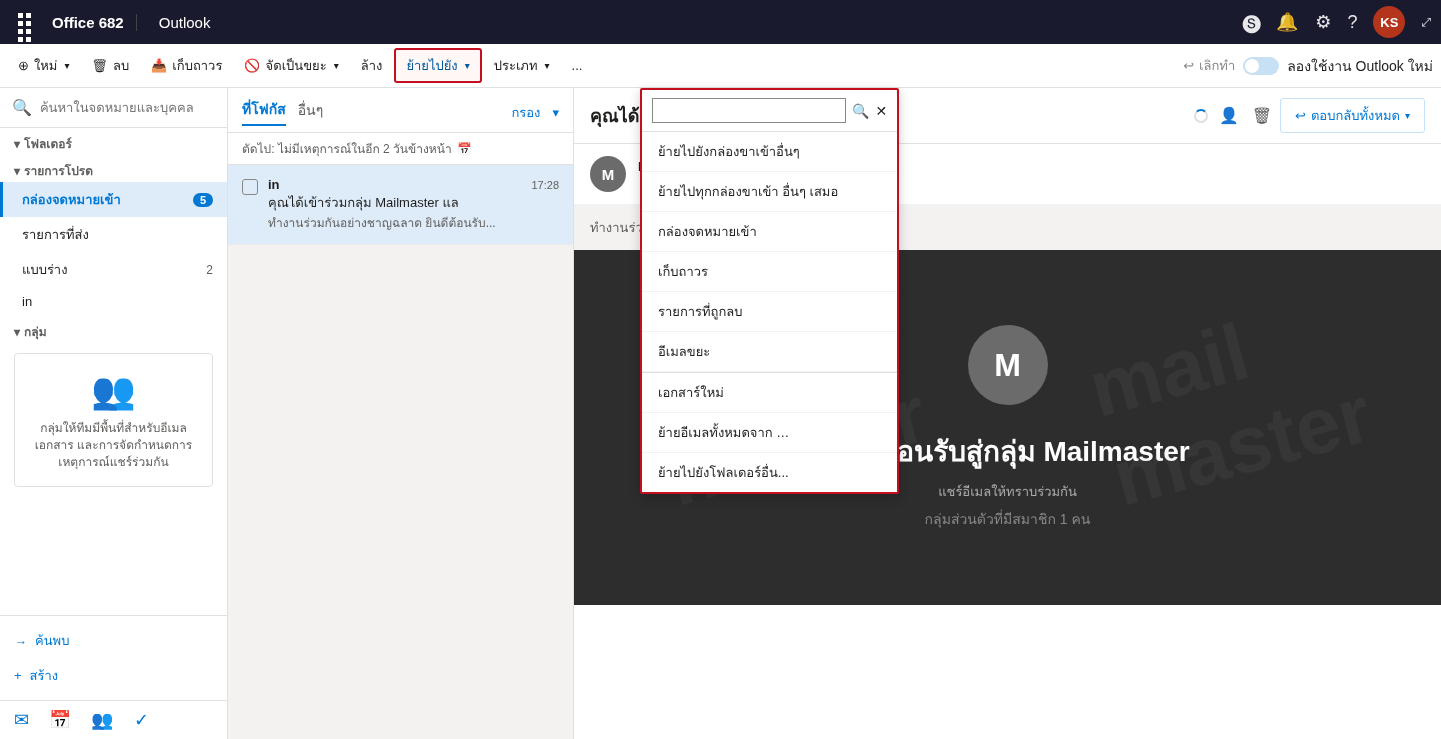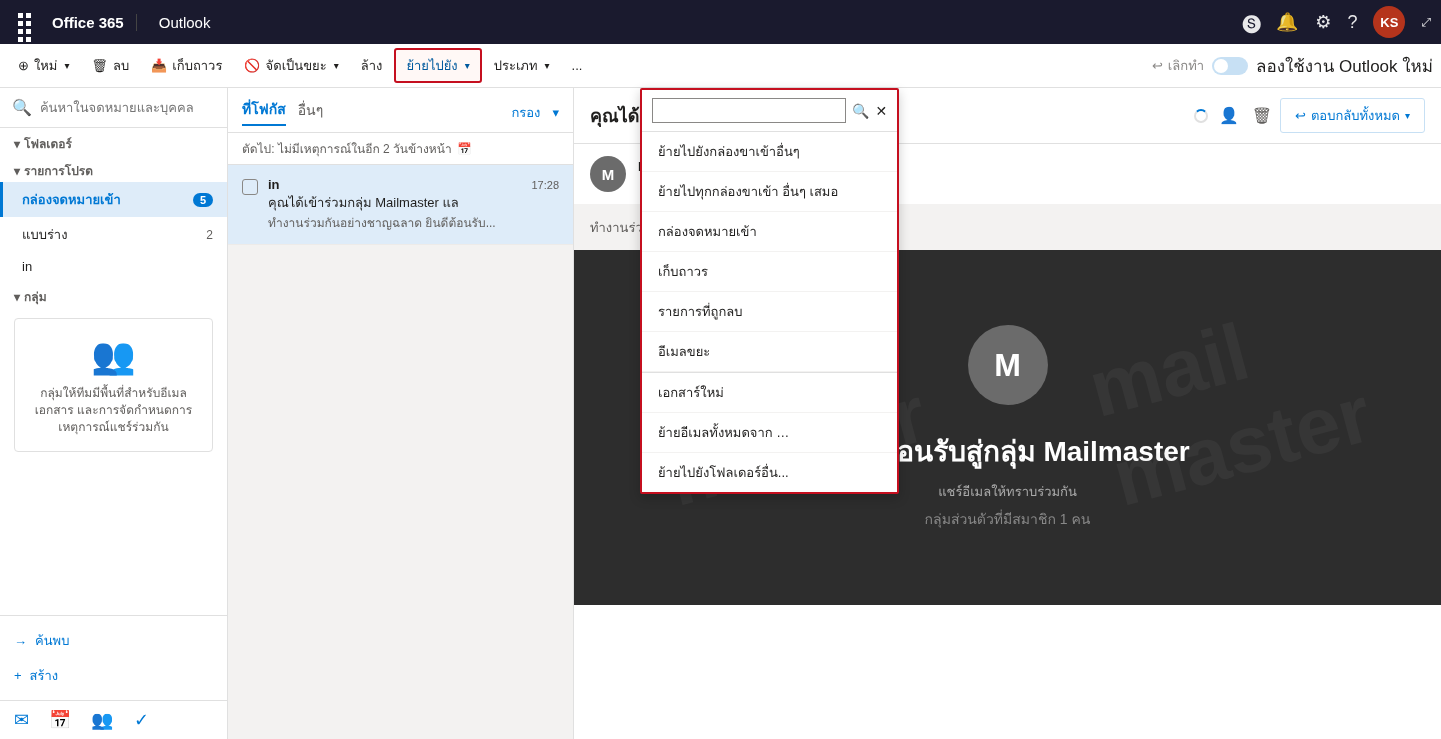--- a/index.html
+++ b/index.html
@@ -29,21 +29,21 @@
     }
     .toolbar-btn {
       display: flex; align-items: center; gap: 5px; padding: 5px 10px;
       font-size: 13px; cursor: pointer; border-radius: 3px; color: #201f1e;
       border: none; background: none; position: relative;
     }
     .toolbar-btn.active, .toolbar-btn.highlight { background: #deecf9; color: #005a9e; border: 2px solid #c50f1f; }
     .toolbar-btn .caret { font-size: 10px; margin-left: 2px; }
     .toolbar-right { margin-left: auto; display: flex; align-items: center; gap: 8px; }
     .undo-btn { display: flex; align-items: center; gap: 5px; color: #8a8886; font-size: 13px; cursor: pointer; }
-    .toggle-label { font-size: 17px; color: #201f1e; }
+    .toggle-label { font-size: 14px; color: #201f1e; }
     .toggle { width: 36px; height: 18px; background: #c7e0f4; border-radius: 9px; position: relative; cursor: pointer; }
     .toggle-knob { width: 14px; height: 14px; background: white; border-radius: 50%; position: absolute; top: 2px; left: 2px; }
 
     
     .main { display: flex; height: calc(739px - 44px - 44px); }
 
     
     .sidebar { width: 228px; background: #fff; border-right: 1px solid #e0e0e0; display: flex; flex-direction: column; overflow-y: auto; }
     .sidebar-search { display: flex; align-items: center; padding: 10px 12px; gap: 8px; border-bottom: 1px solid #e0e0e0; }
     .sidebar-search-input { flex: 1; border: none; outline: none; font-size: 13px; color: #201f1e; background: transparent; }
@@ -141,21 +141,21 @@
     <div class="waffle-dot"></div>
       <div class="waffle-dot"></div>
       <div class="waffle-dot"></div>
     <div class="waffle-dot"></div>
       <div class="waffle-dot"></div>
       <div class="waffle-dot"></div>
     <div class="waffle-dot"></div>
       <div class="waffle-dot"></div>
       <div class="waffle-dot"></div>
   </div>
-  <span class="office-title">Office 365</span>
+  <span class="office-title">Office 682</span>
   <span class="app-title">Outlook</span>
   <div class="top-bar-right">
     <span class="top-icon">🅢</span>
     <span class="top-icon">🔔</span>
     <span class="top-icon">⚙</span>
     <span class="top-icon">?</span>
     <div class="avatar">KS</div>
     <span class="top-icon" style="font-size:12px;">⤢</span>
   </div>
 </div>
@@ -221,20 +221,23 @@
     <div class="nav-section-title" style="padding-left:14px;">
       <span>▾</span>
       <span>รายการโปรด</span>
     </div>
 
     <div class="nav-item active">
       <span>กล่องจดหมายเข้า</span>
       <span class="nav-badge">5</span>
     </div>
     <div class="nav-item">
+      <span>รายการที่ส่ง</span>
+    </div>
+    <div class="nav-item">
       <span>แบบร่าง</span>
       <span class="nav-badge-grey">2</span>
     </div>
     <div class="nav-item">
       <span>in</span>
     </div>
 
     <div class="nav-section-title">
       <span>▾</span>
       <span>กลุ่ม</span>

